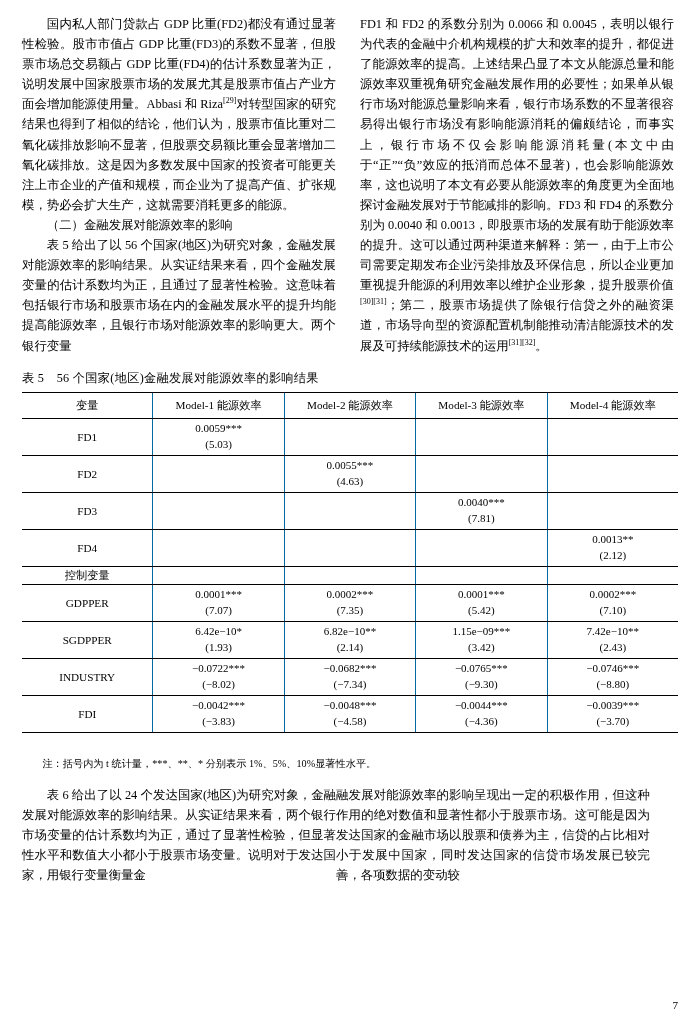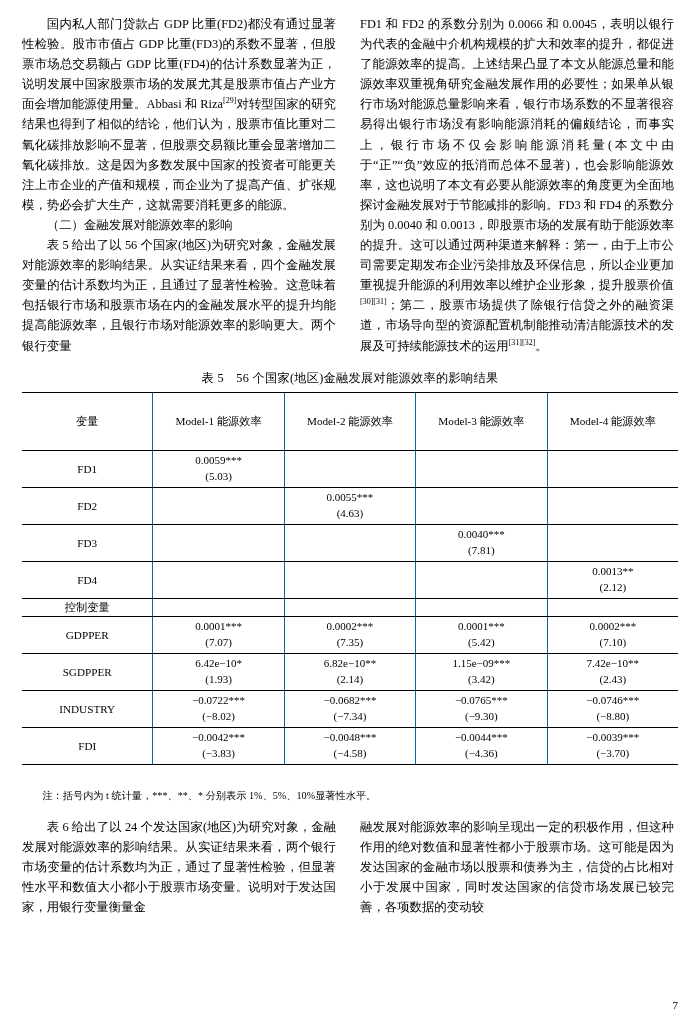--- a/index.html
+++ b/index.html
@@ -42,21 +42,20 @@
   }
   .subhead {
     margin: 0;
     text-indent: 2em;
   }
   sup {
     font-size: 8px;
     vertical-align: super;
   }
   .table-title {
-    text-align: center;
     font-size: 12.2px;
     margin: 14px 0 5px 0;
     letter-spacing: 0.3px;
   }
   table.data {
     width: 100%;
     border-collapse: collapse;
     font-size: 11px;
     table-layout: fixed;
   }
@@ -66,21 +65,21 @@
     padding: 1px 2px;
     border-left: 1px solid #0369a1;
     font-weight: normal;
   }
   table.data th:first-child, table.data td:first-child {
     border-left: none;
   }
   table.data thead th {
     border-top: 1.4px solid #000;
     border-bottom: 0.8px solid #000;
-    padding: 21px 2px;
+    padding: 5px 2px;
     font-size: 11.2px;
   }
   table.data tbody tr td {
     border-bottom: 0.6px solid #000;
   }
   table.data tbody tr.last td {
     border-bottom: 1.4px solid #000;
   }
   .cellstack {
     line-height: 1.45;
@@ -95,21 +94,20 @@
     font-size: 11.2px;
   }
   .note {
     font-size: 10.2px;
     margin: 23px 0 0 0;
     text-indent: 2em;
     line-height: 1.5;
   }
   .bottom-cols {
     display: flex;
-    gap: 24px;
     margin-top: 14px;
   }
   .page-number {
     position: absolute;
     right: 22px;
     bottom: 10px;
     font-size: 11px;
   }
   .tall td { height: 34px; }
 </style>

